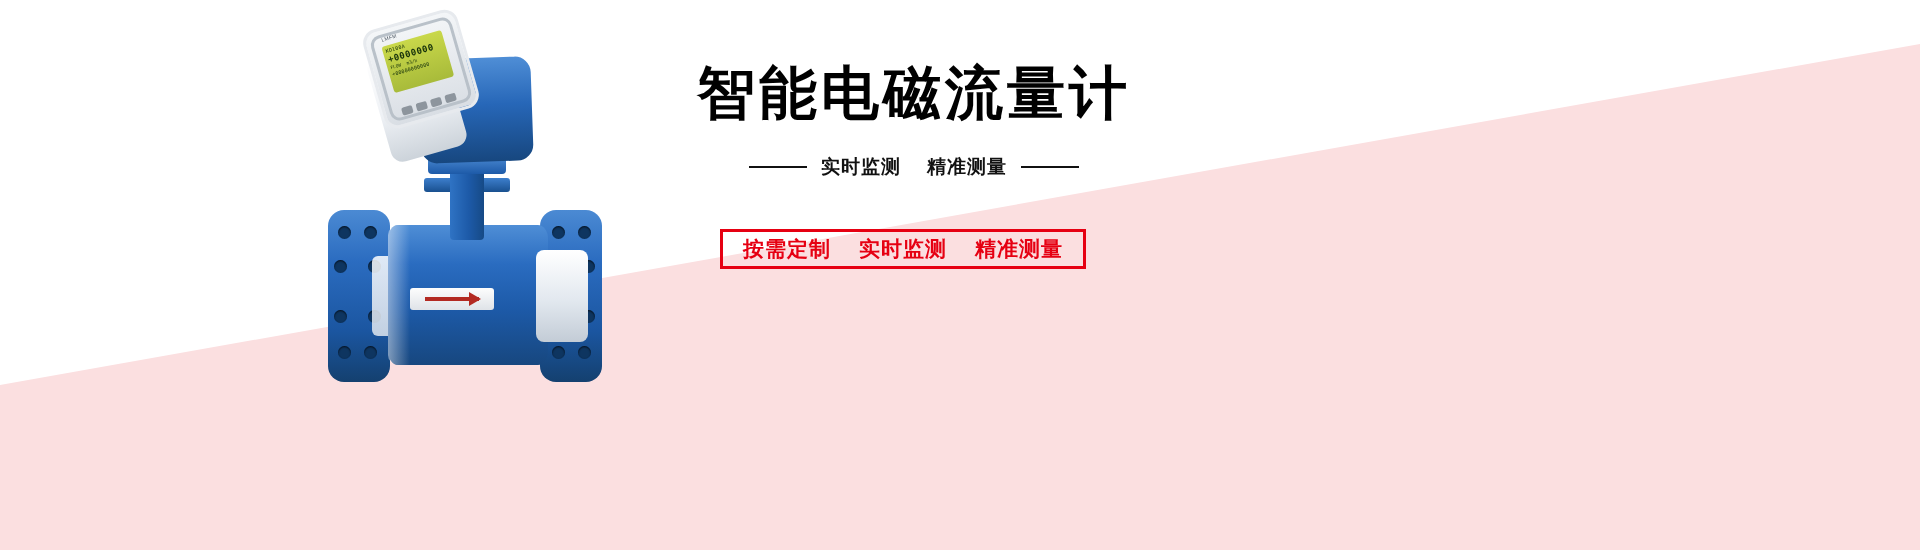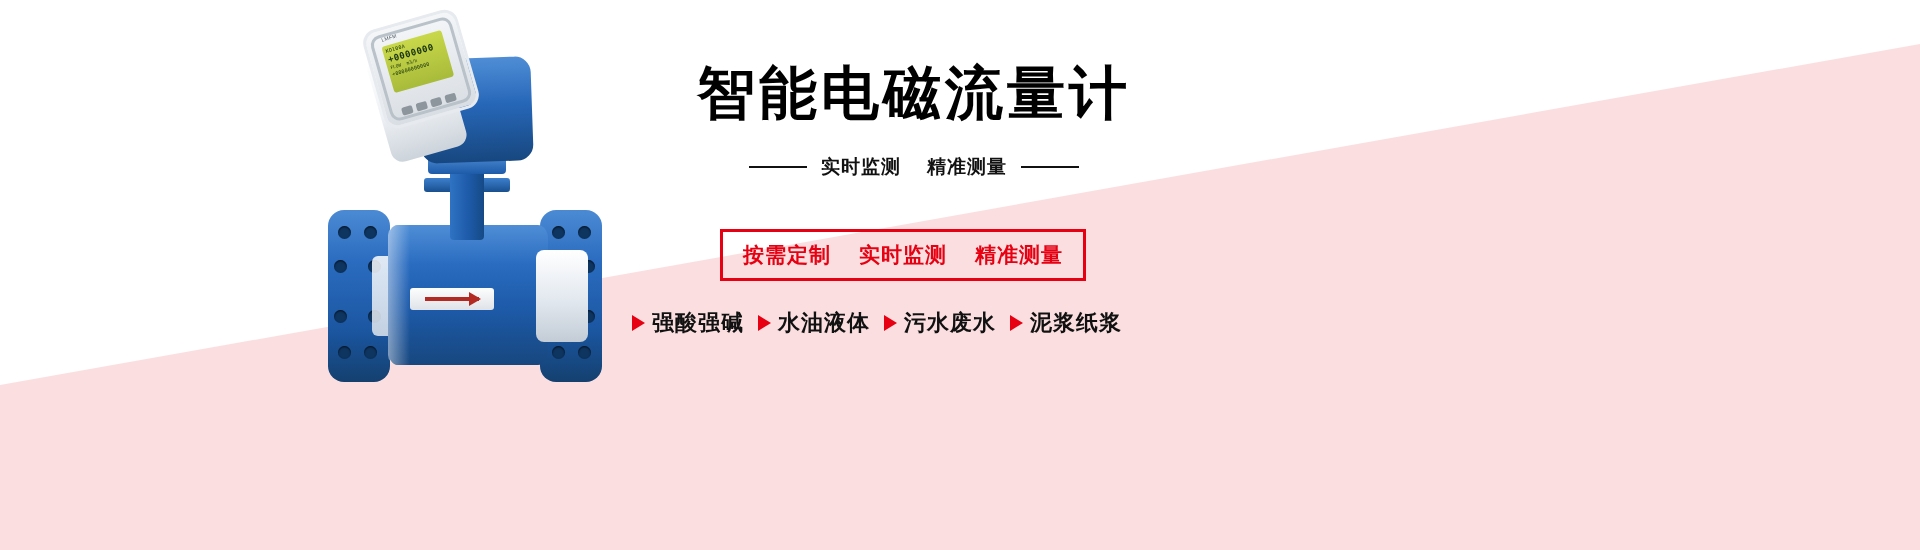--- a/index.html
+++ b/index.html
@@ -146,21 +146,21 @@
   .rule{width:58px;height:2px;background:#111111;}
   .subtitle-text{
     font-size:19px;font-weight:bold;color:#111111;letter-spacing:1px;
     font-family:"DejaVu Sans","Liberation Sans",sans-serif;
     display:flex;gap:26px;
   }
 
   .redbox{
     position:absolute;left:36px;top:213px;
     border:3px solid #e60012;
-    padding:9px 20px;
+    padding:3px 20px;
     display:flex;gap:28px;
     background:rgba(255,255,255,0.0);
   }
   .redbox span{
     font-size:21px;font-weight:bold;color:#e60012;letter-spacing:1px;
     font-family:"DejaVu Sans","Liberation Sans",sans-serif;
     white-space:nowrap;
   }
 
   .features{
@@ -257,33 +257,15 @@
       </span>
       <span class="rule"></span>
     </div>
 
     <div class="redbox">
       <span>按需定制</span>
       <span>实时监测</span>
       <span>精准测量</span>
     </div>
 
-    <div class="features">
-      <div class="feat">
-        <span class="tri"></span>
-        <span class="txt">强酸强碱</span>
-      </div>
-      <div class="feat">
-        <span class="tri"></span>
-        <span class="txt">水油液体</span>
-      </div>
-      <div class="feat">
-        <span class="tri"></span>
-        <span class="txt">污水废水</span>
-      </div>
-      <div class="feat">
-        <span class="tri"></span>
-        <span class="txt">泥浆纸浆</span>
-      </div>
-    </div>
 
   </div>
 </div>
 
 </body></html>

